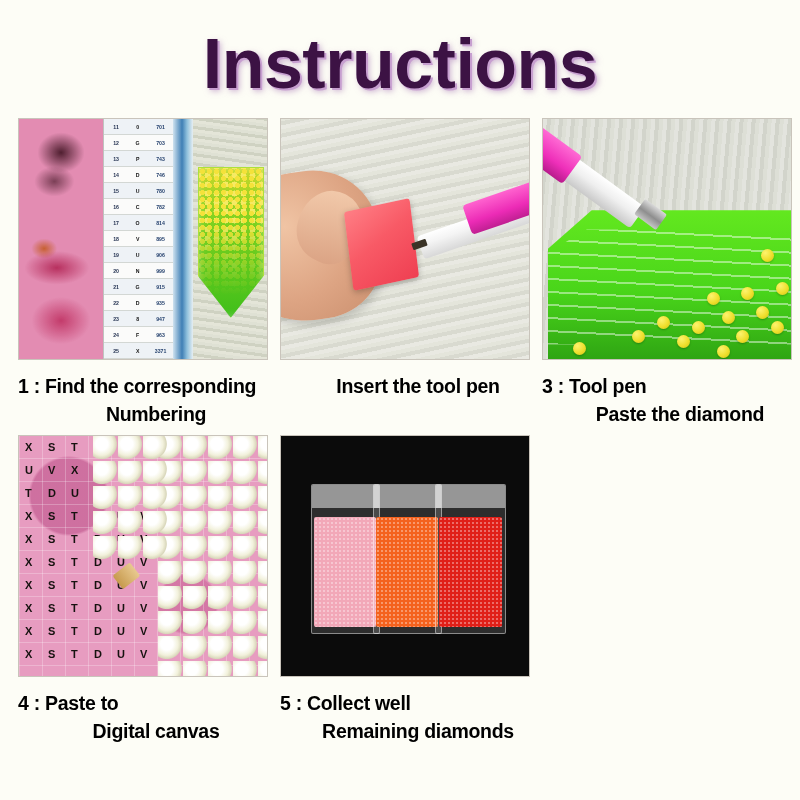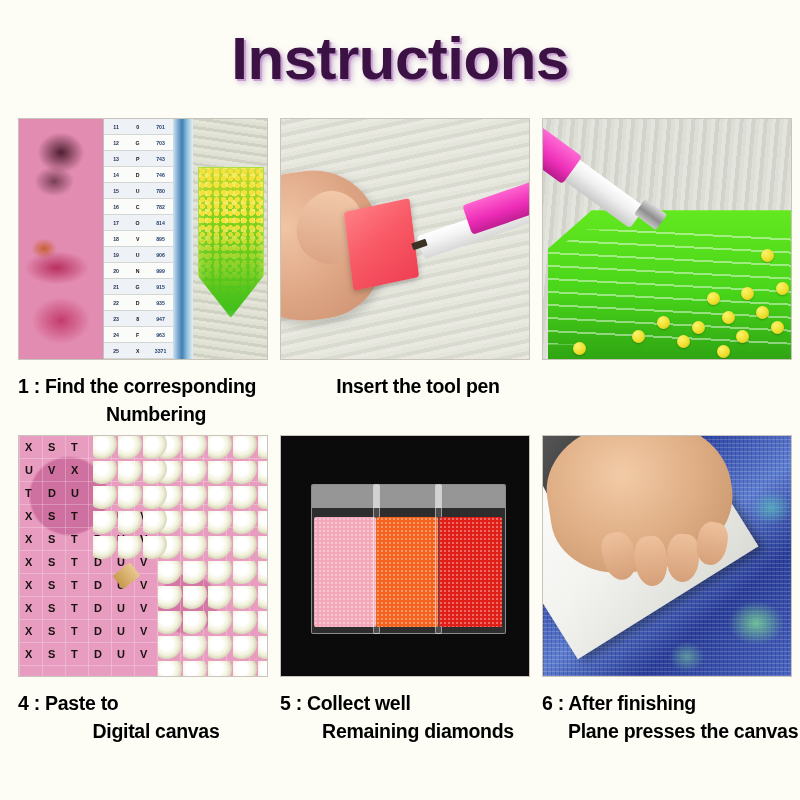--- a/index.html
+++ b/index.html
@@ -15,21 +15,21 @@
     position: relative;
   }
 
   
   #title {
     position: absolute;
     top: 24px;
     left: 0;
     width: 800px;
     text-align: center;
-    font-size: 60px;
+    font-size: 70px;
     font-weight: bold;
     letter-spacing: -0.5px;
     color: #3c1244;
     text-shadow: 2px 2px 0 #c79fd0, 3px 3px 6px rgba(160,110,175,0.55);
     font-family: "Liberation Sans", sans-serif;
   }
 
   
   #grid {
     position: absolute;
@@ -436,20 +436,24 @@
           <div class="p3-bead" style="left: 12%; top: 93%;"></div>
           <div class="p3-bead" style="left: 66%; top: 72%;"></div>
           <div class="p3-bead" style="left: 78%; top: 88%;"></div>
           <div class="p3-bead" style="left: 92%; top: 84%;"></div>
           <div class="p3-bead" style="left: 54%; top: 90%;"></div>
           <div class="p3-bead" style="left: 70%; top: 94%;"></div>
         </div>
       <div class="p3-pen"></div>
       <div class="p3-pengrip"></div>
       <div class="p3-pentip"></div>
+    </div>
+    <div class="caption">
+      <span>3 : Tool pen</span>
+      <span class="l2">Paste the diamond</span>
     </div>
   </div>
 
   <div class="step">
     <div class="photo">
       <div class="p4-bg"></div>
       <div class="p4-cells"></div>
       <div id="p4syms">
           <span class="p4-sym" style="left: 6px; top: 6px;">X</span>
           <span class="p4-sym" style="left: 29px; top: 6px;">S</span>
@@ -538,32 +542,14 @@
             </div>
           </div>
         </div>
     </div>
     <div class="caption">
       <span>5 : Collect well</span>
       <span class="l2">Remaining diamonds</span>
     </div>
   </div>
 
-  <div class="step">
-    <div class="photo">
-      <div class="p6-bg"></div>
-      <div class="p6-weave"></div>
-      <div class="p6-accent"></div>
-      <div class="p6-board"></div>
-      <div class="p6-sleeve"></div>
-      <div class="p6-hand"></div>
-      <div class="p6-fing" style="left:24%;top:40%;width:13%;height:20%;transform:rotate(-14deg)"></div>
-      <div class="p6-fing" style="left:37%;top:42%;width:13%;height:21%;transform:rotate(-6deg)"></div>
-      <div class="p6-fing" style="left:50%;top:41%;width:13%;height:20%;transform:rotate(3deg)"></div>
-      <div class="p6-fing" style="left:62%;top:36%;width:12%;height:18%;transform:rotate(10deg)"></div>
-    </div>
-    <div class="caption">
-      <span>6 : After finishing</span>
-      <span class="l2">Plane presses the canvas</span>
-    </div>
-  </div>
 
 </div>
 
 </body></html>

